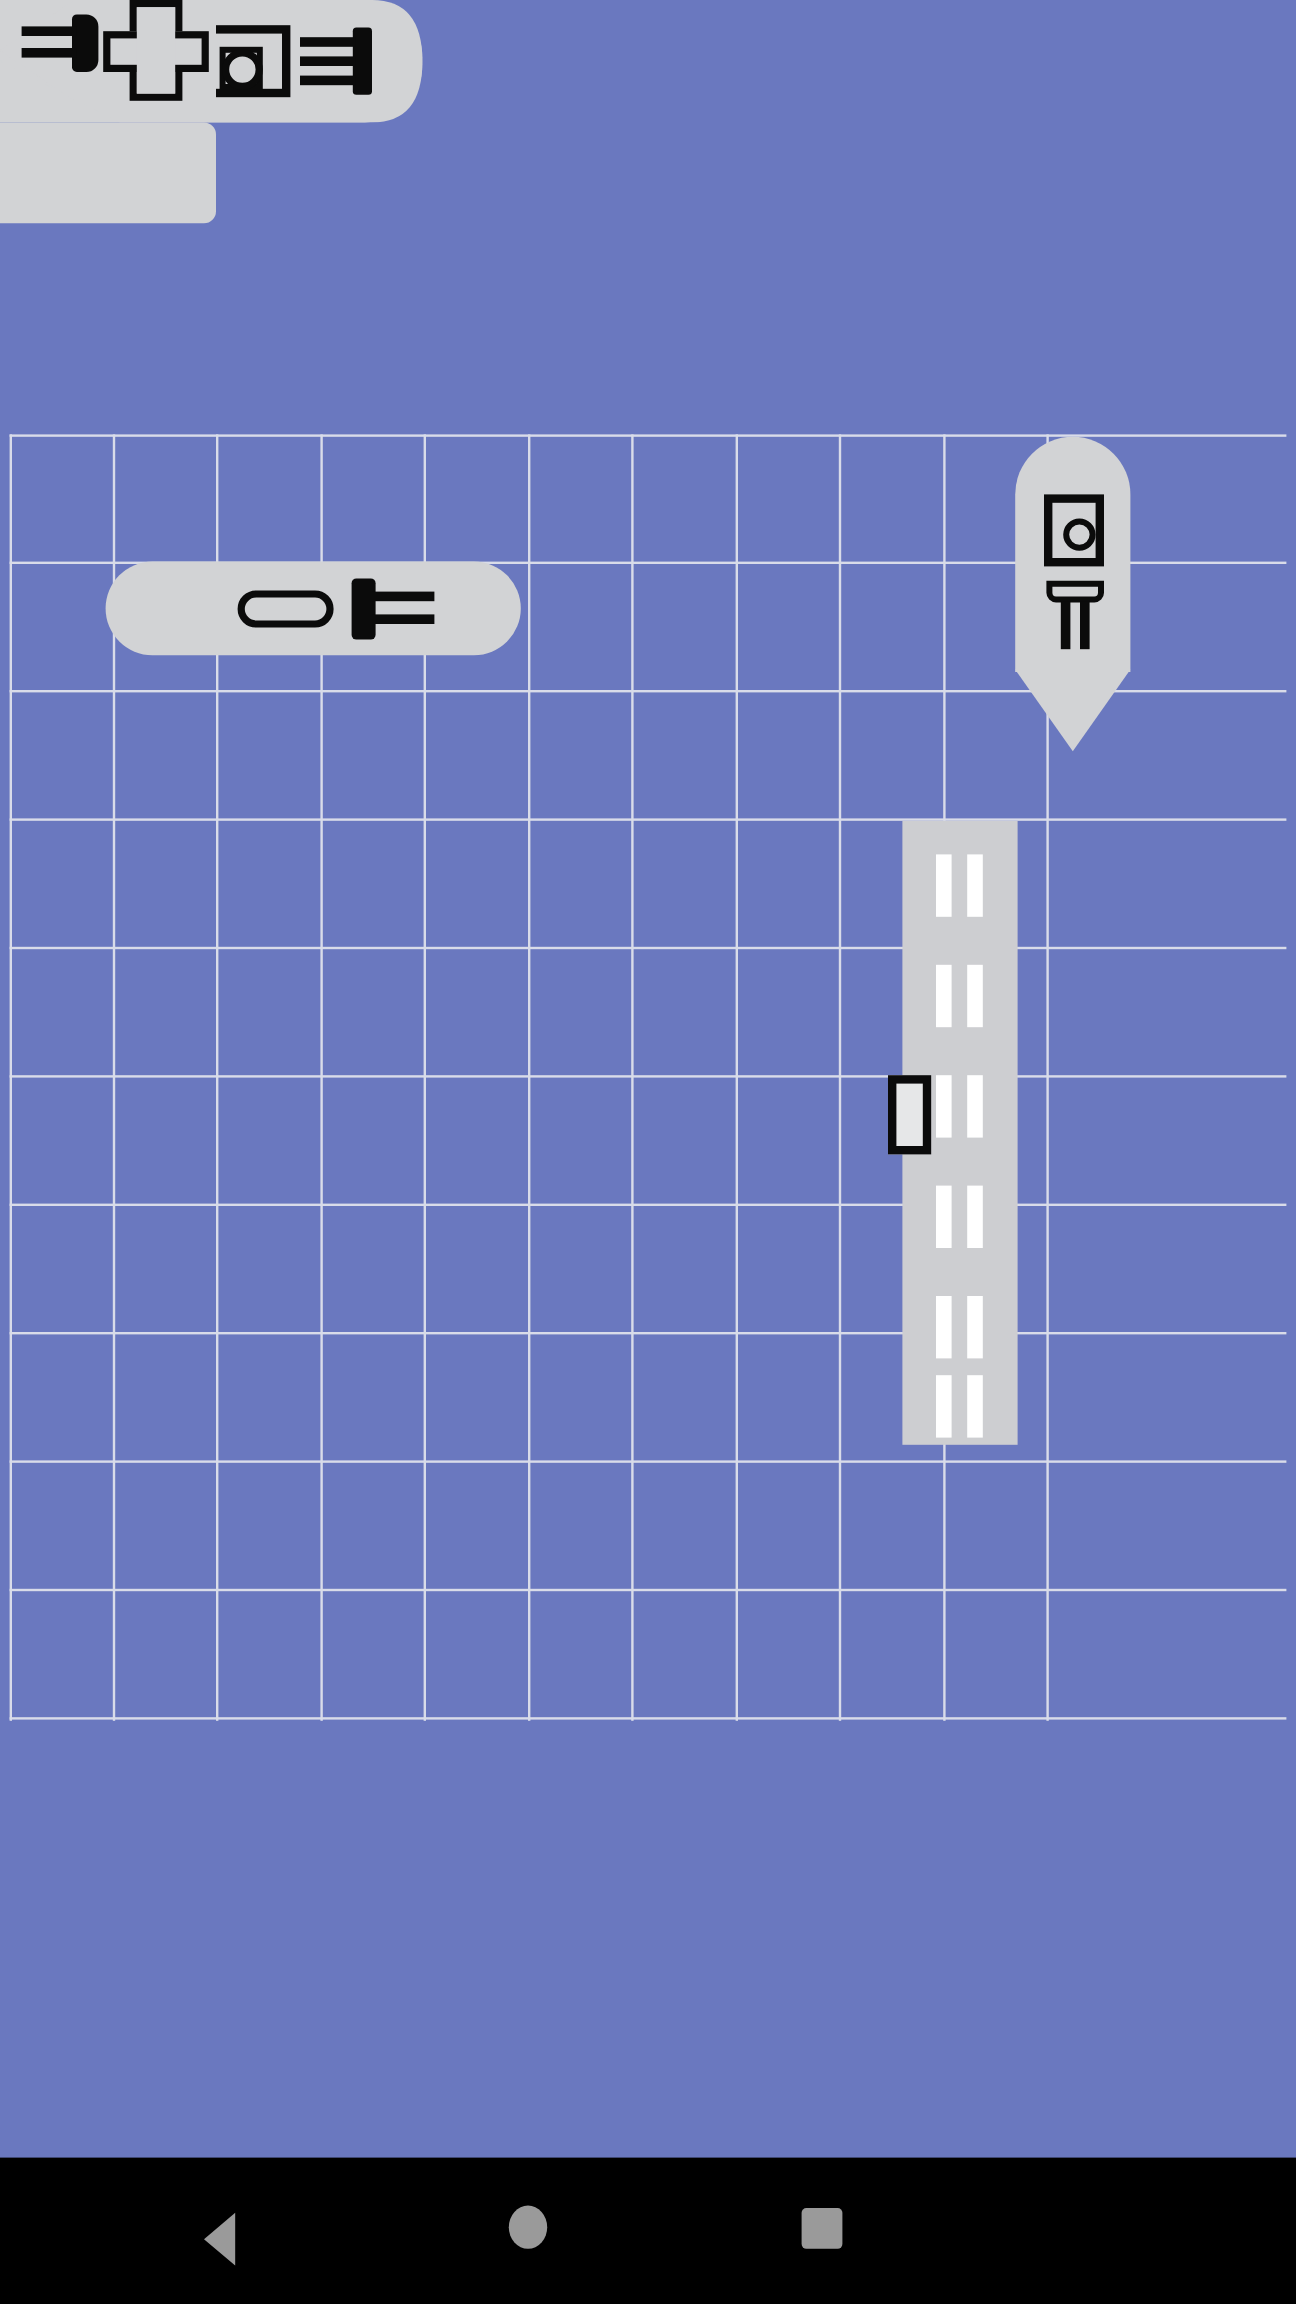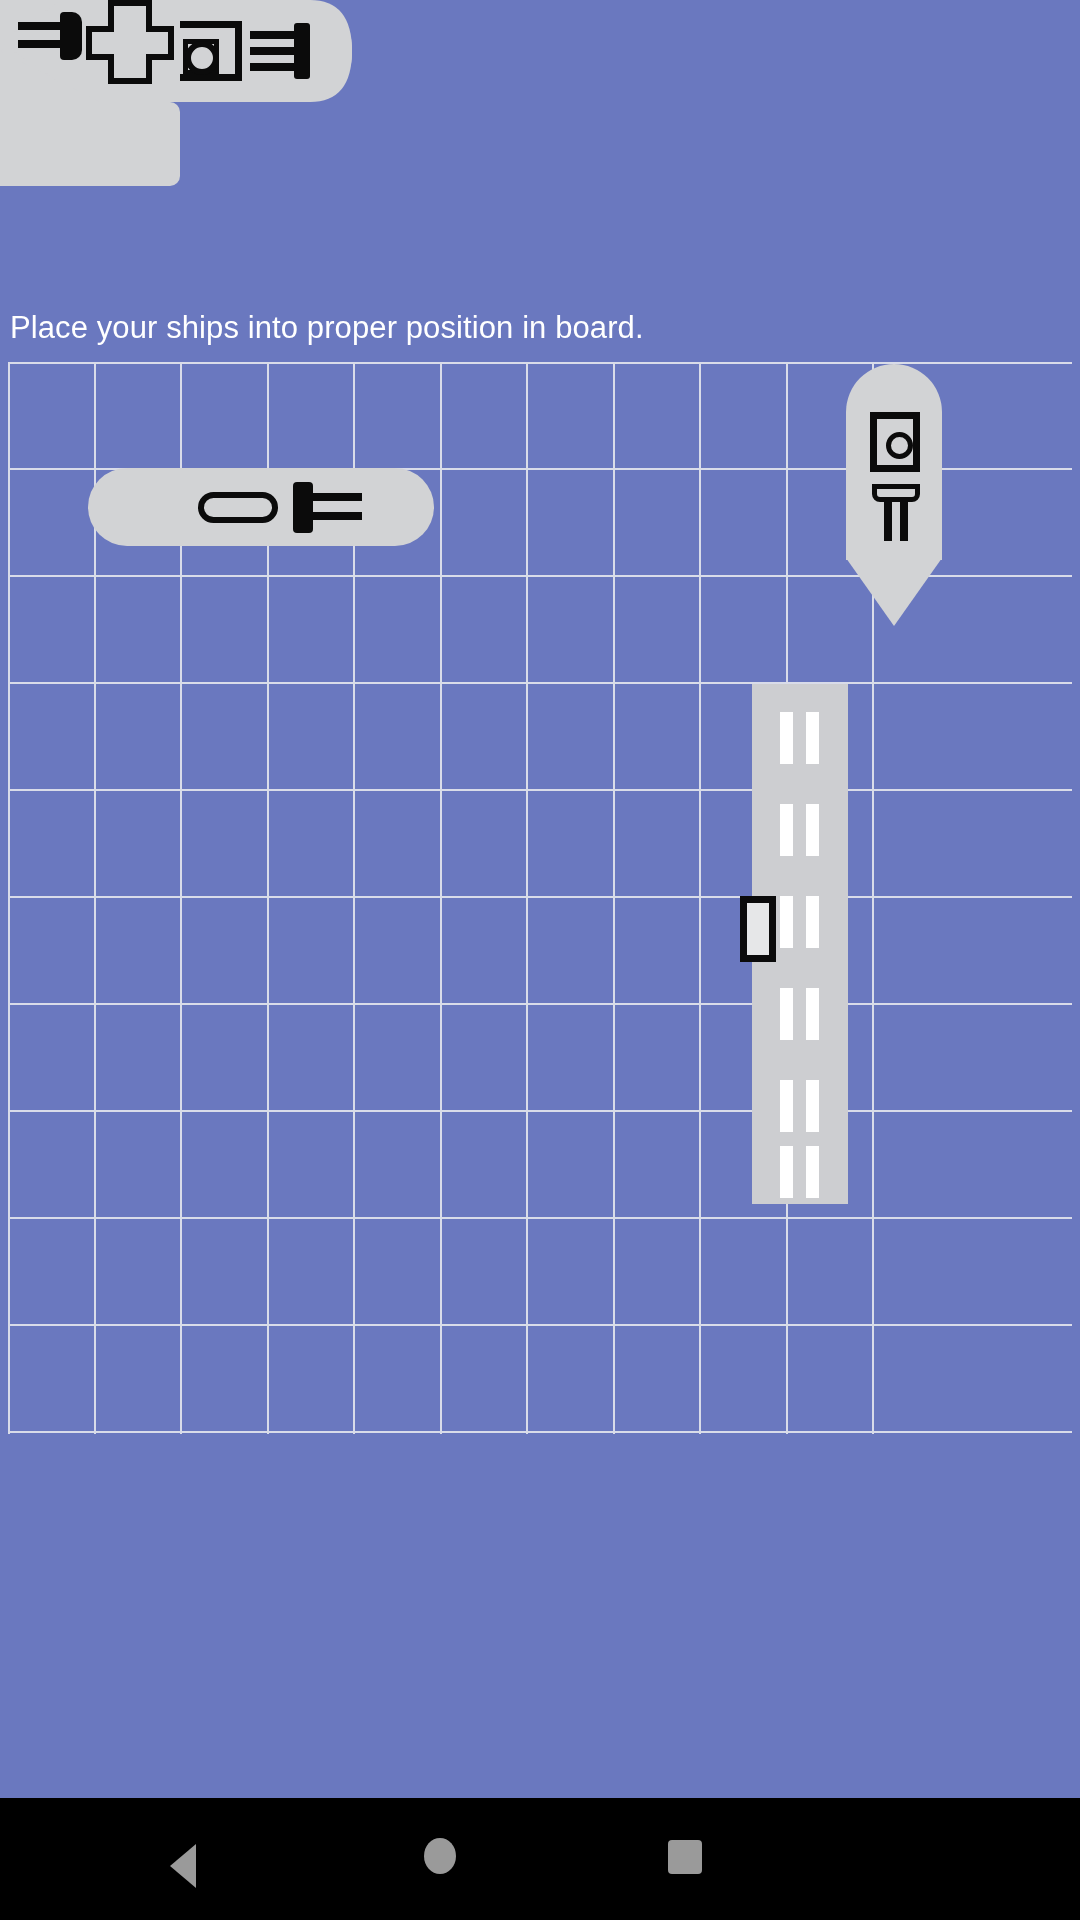--- a/index.html
+++ b/index.html
@@ -199,21 +199,20 @@
   #nav-recents {
     position:absolute; left:668px; top:42px;
     width:34px; height:34px; background:#9a9a9a; border-radius:4px;
   }
 </style>
 </head>
 <body>
 
 <div id="app">
 
-  <div id="instruction">Place your ships into proper position in board.</div>
 
   <div id="board">
 
     <div class="grid-line-h" style="top:0px;"></div>
     <div class="grid-line-h" style="top:106px;"></div>
     <div class="grid-line-h" style="top:213px;"></div>
     <div class="grid-line-h" style="top:320px;"></div>
     <div class="grid-line-h" style="top:427px;"></div>
     <div class="grid-line-h" style="top:534px;"></div>
     <div class="grid-line-h" style="top:641px;"></div>

